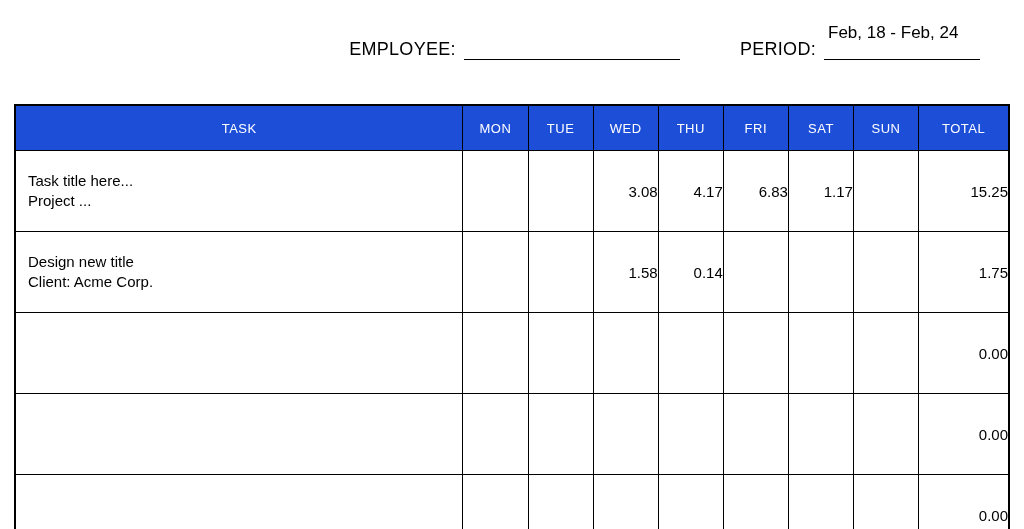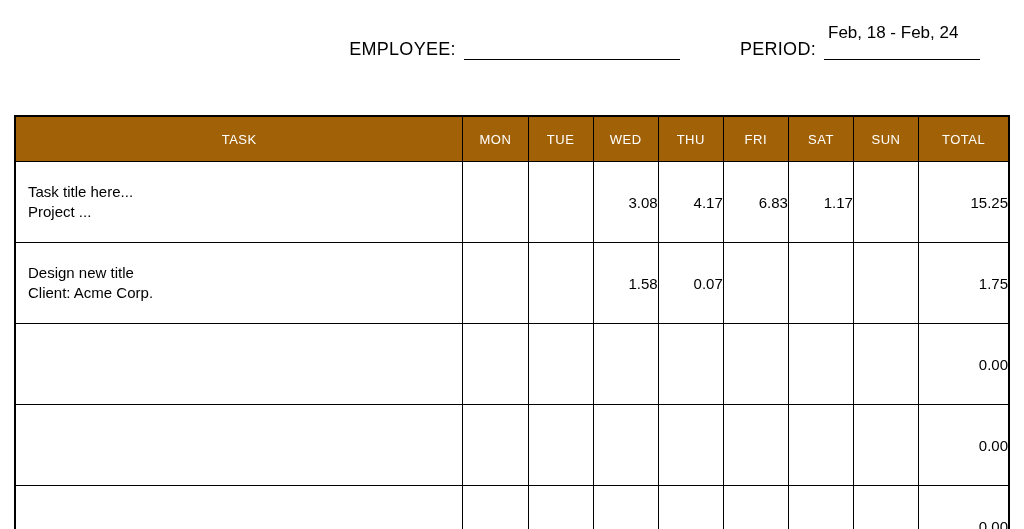--- a/index.html
+++ b/index.html
@@ -16,21 +16,21 @@
     padding: 18px 14px 20px 14px;
   }
 
   
   .header-fields {
     display: flex;
     justify-content: flex-end;
     gap: 60px;
     padding-right: 30px;
     margin-top: 4px;
-    margin-bottom: 55px;
+    margin-bottom: 44px;
   }
   .field {
     display: flex;
     align-items: flex-end;
     gap: 8px;
     font-size: 18px;
   }
   .field-label {
     letter-spacing: 0.3px;
   }
@@ -53,21 +53,21 @@
     border: 2px solid #000;
     table-layout: fixed;
   }
   table.timesheet th,
   table.timesheet td {
     border: 1px solid #000;
     padding: 0;
   }
   
   thead th {
-    background: #a16207; 
+    background: #1d4ed8; 
     color: #ffffff;
     font-weight: 500;
     font-size: 13px;
     letter-spacing: 0.5px;
     height: 44px;
     text-align: center;
     vertical-align: middle;
   }
   thead th.task-col {
     width: 432px;
@@ -144,21 +144,21 @@
         <td>15.25</td>
       </tr>
       <tr>
         <td class="task-cell">
           <span class="task-title">Design new title</span>
           <span class="task-sub">Client: Acme Corp.</span>
         </td>
         <td></td>
         <td></td>
         <td>1.58</td>
-        <td>0.07</td>
+        <td>0.14</td>
         <td></td>
         <td></td>
         <td></td>
         <td>1.75</td>
       </tr>
       <tr>
         <td class="task-cell">
           <span class="task-title"></span>
           <span class="task-sub"></span>
         </td>

